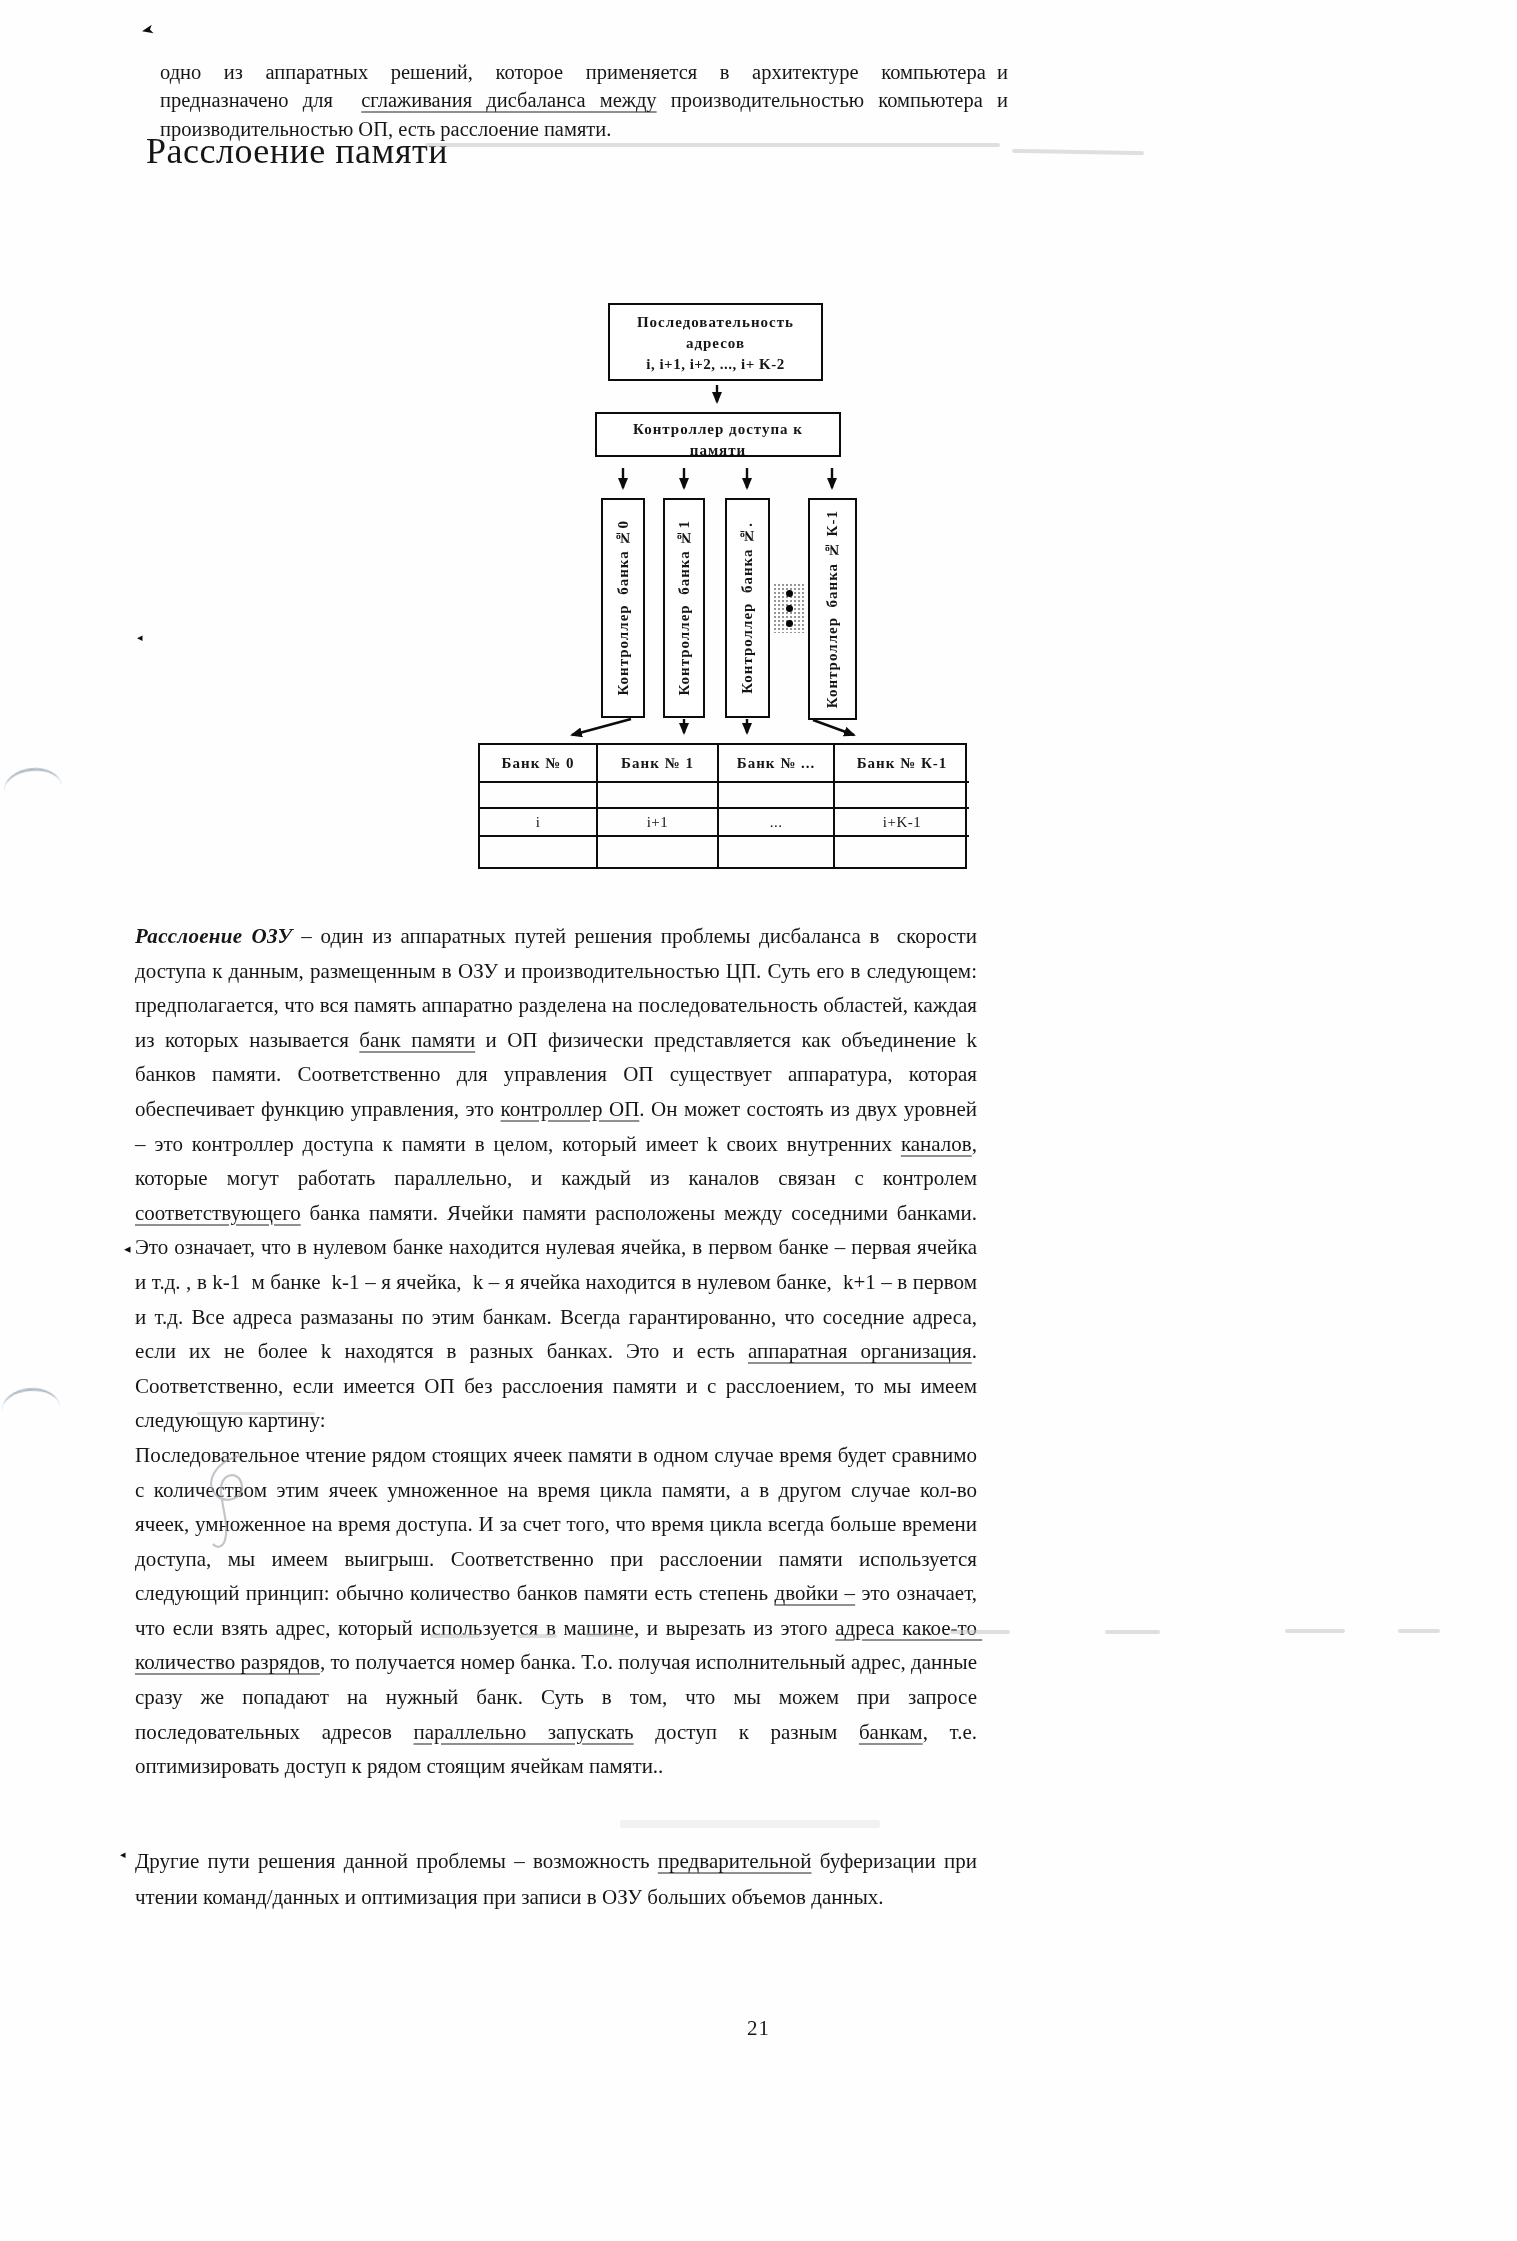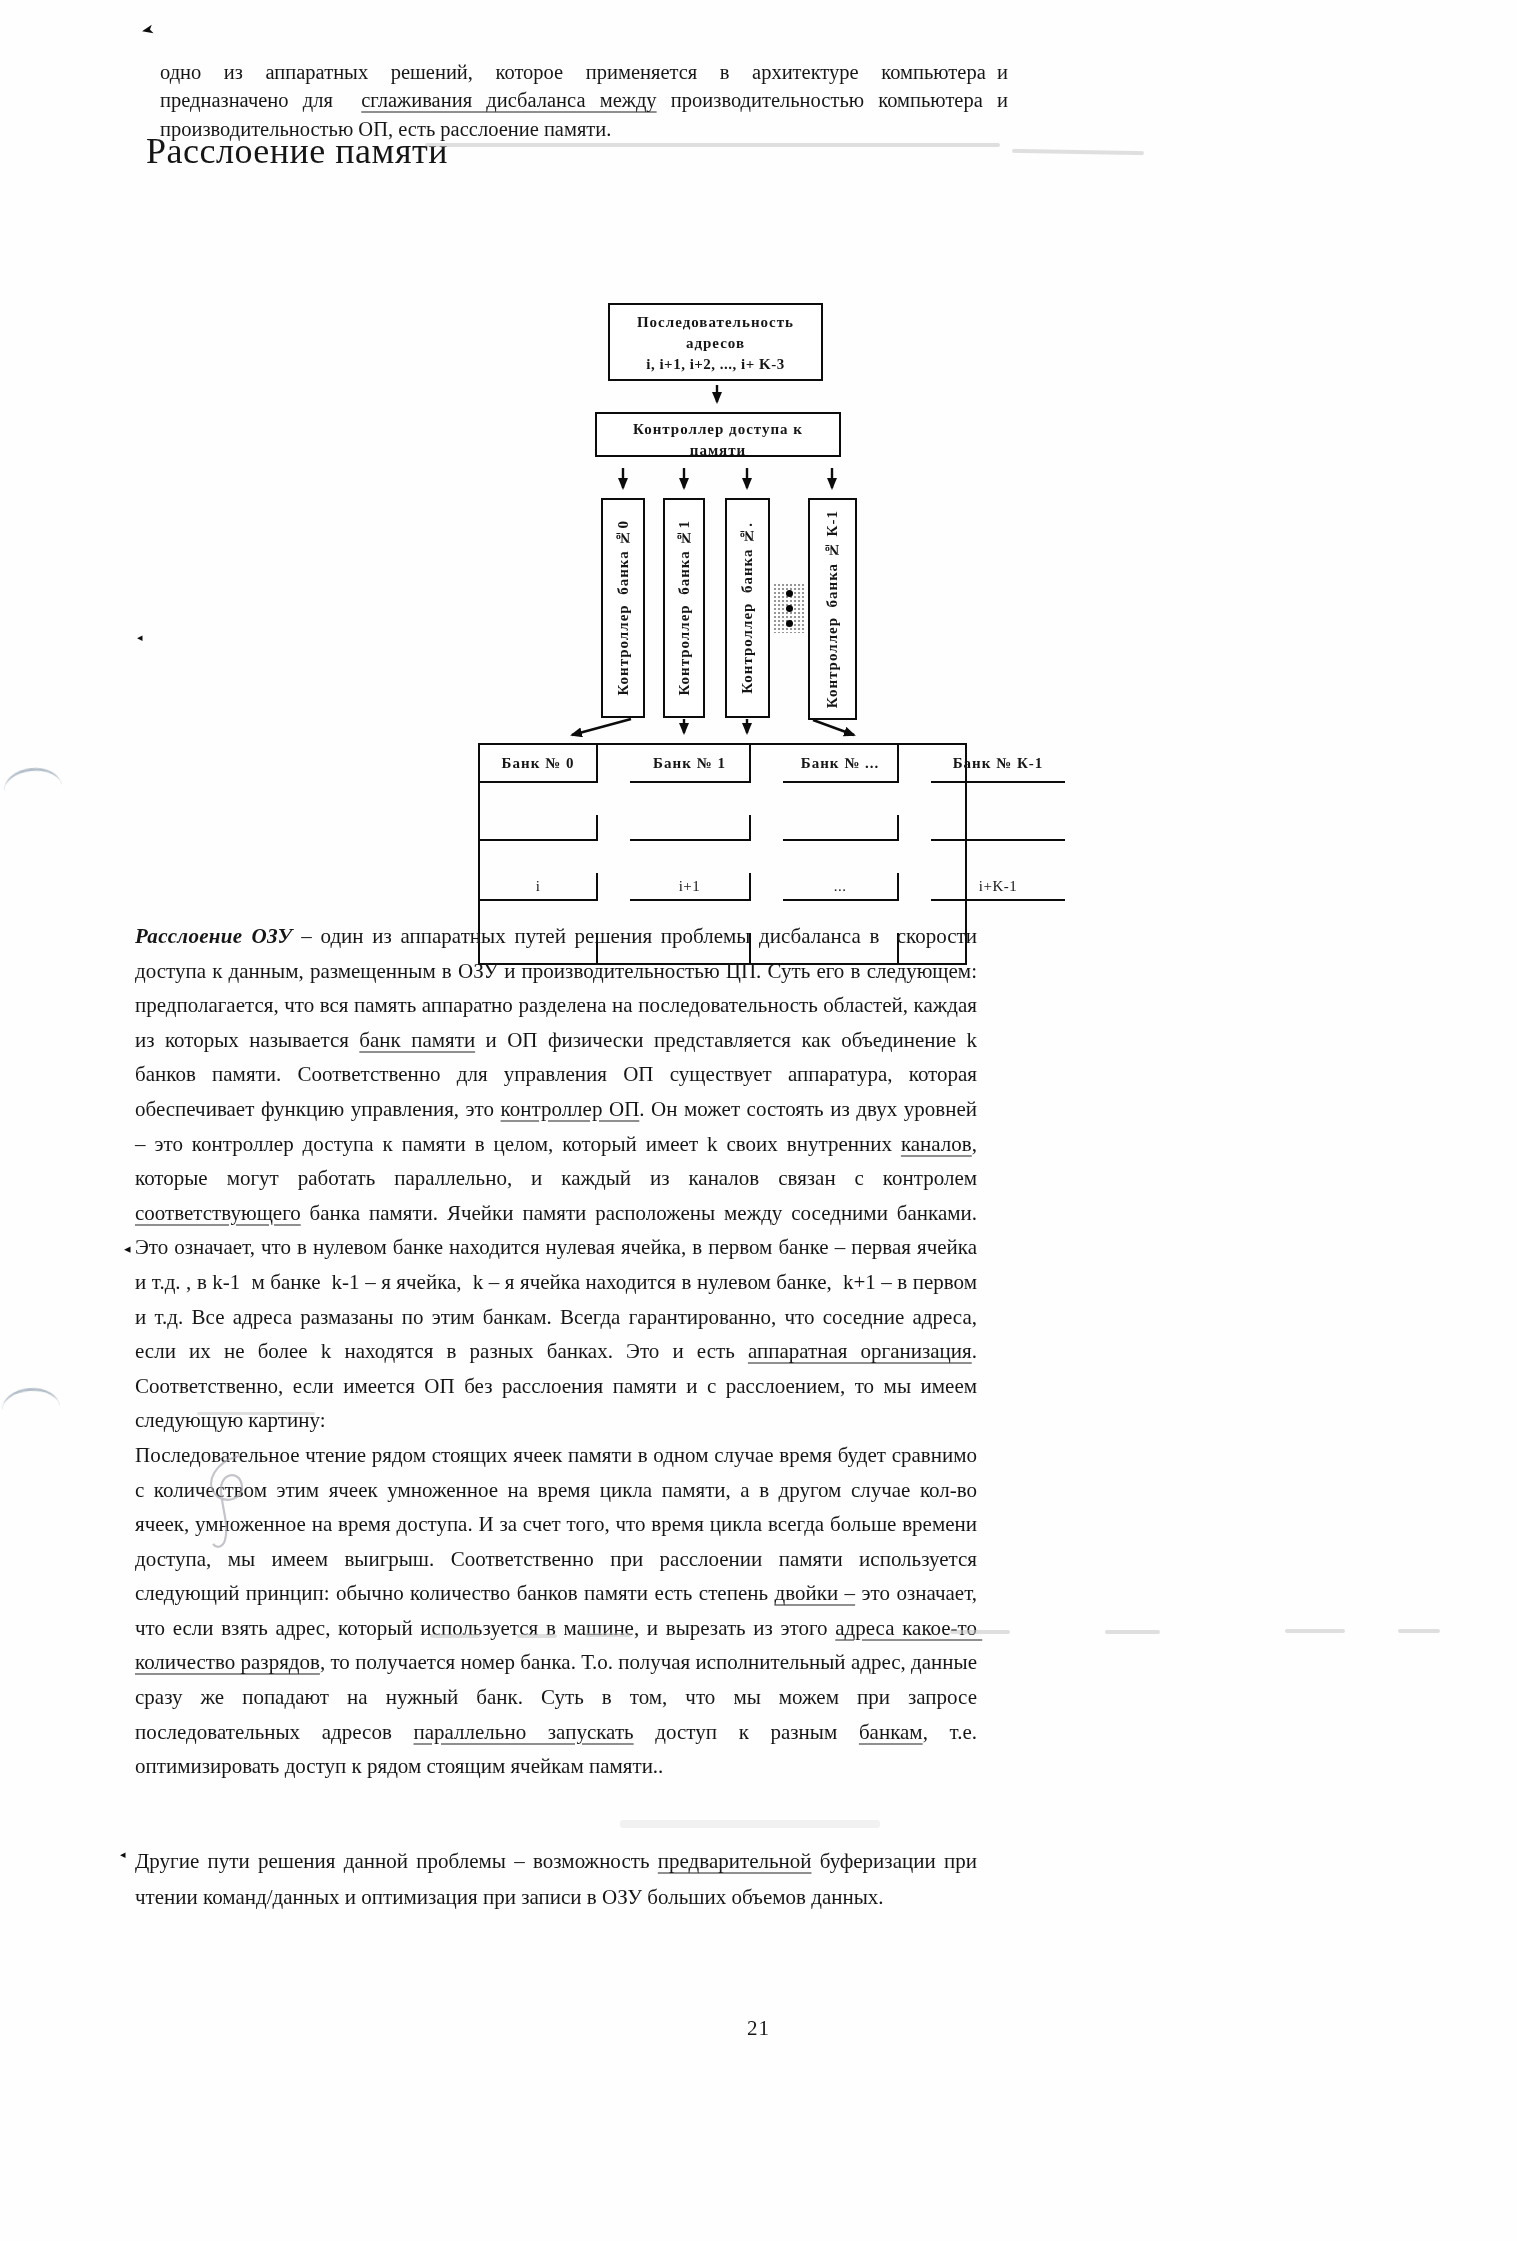--- a/index.html
+++ b/index.html
@@ -68,21 +68,21 @@
     display:flex;flex-direction:column;align-items:center;justify-content:center;gap:8px;
     background-image:radial-gradient(circle,#969696 26%,transparent 32%);
     background-size:4px 4px;
   }
   .dots i{display:block;width:7px;height:7px;border-radius:50%;background:#050505;}
   .banks-table{
     position:absolute;left:8px;top:443px;width:489px;
     display:grid;
     grid-template-columns:118px 121px 116px 134px;
     grid-template-rows:38px 26px 28px 30px;
-    border:2.5px solid #0c0c0c;box-sizing:border-box;gap:32px;
+    border:2.5px solid #0c0c0c;box-sizing:border-box;
   }
   .cell{
     border-right:2px solid #0c0c0c;border-bottom:2px solid #0c0c0c;
     display:flex;align-items:center;justify-content:center;
     font-size:15px;letter-spacing:.5px;
   }
   .cell:nth-child(4n){border-right:none;}
   .cell:nth-last-child(-n+4){border-bottom:none;}
   .cell.h{font-weight:bold;letter-spacing:1px;}
 
@@ -127,21 +127,21 @@
         <line x1="161" y1="419" x2="102" y2="435"></line>
         <line x1="214" y1="419" x2="214" y2="433"></line>
         <line x1="277" y1="419" x2="277" y2="433"></line>
         <line x1="343" y1="420" x2="384" y2="435"></line>
       </g>
     </svg>
 
     <div class="dbox seq-box">
       <div>Последовательность</div>
       <div>адресов</div>
-      <div class="addr">i, i+1, i+2, ..., i+ K-3</div>
+      <div class="addr">i, i+1, i+2, ..., i+ K-2</div>
     </div>
 
     <div class="dbox ctrl-box">
       <div>Контроллер доступа к</div>
       <div>памяти</div>
     </div>
 
     <div class="vbox vbox0">
       <span class="vlabel">Контроллер  банка №0</span>
     </div>

